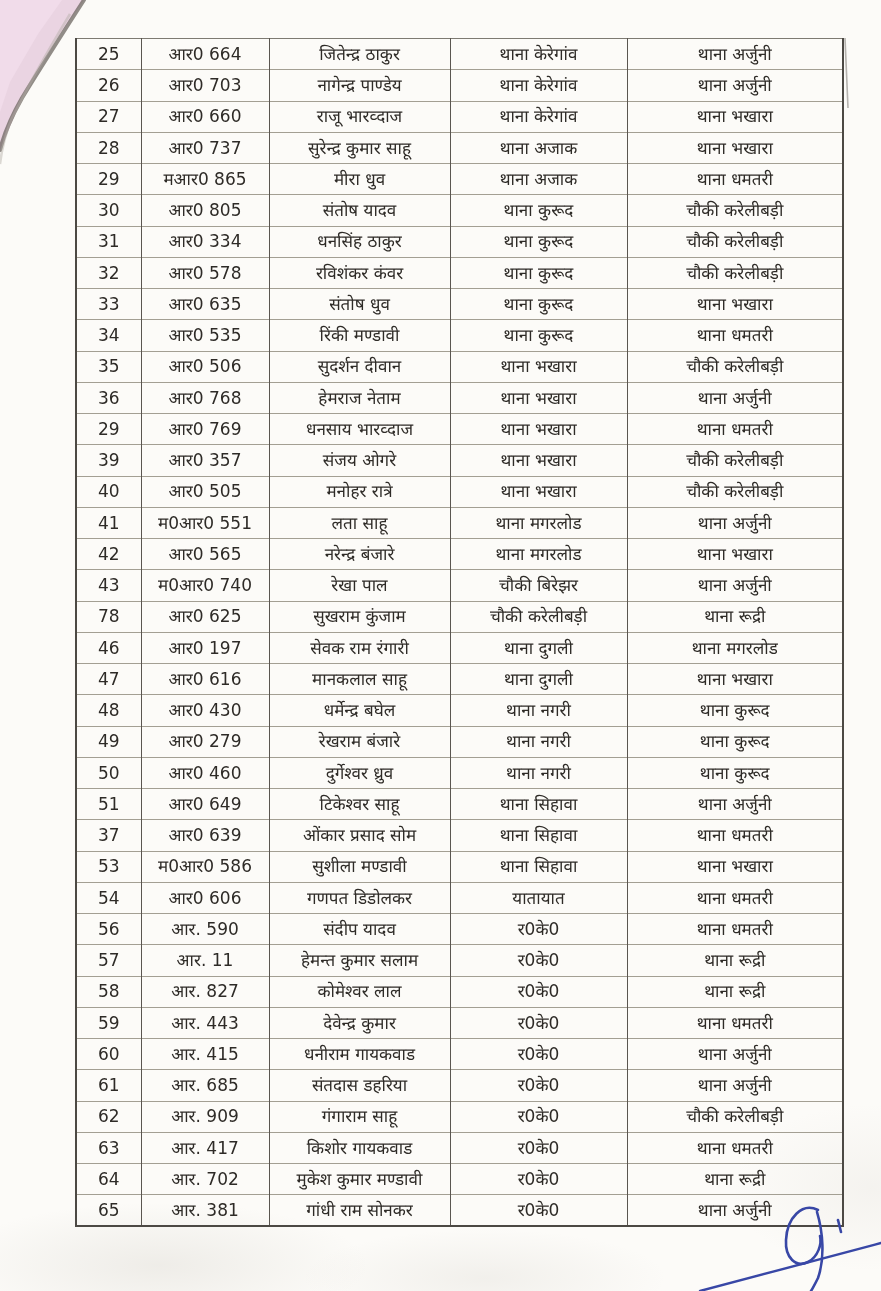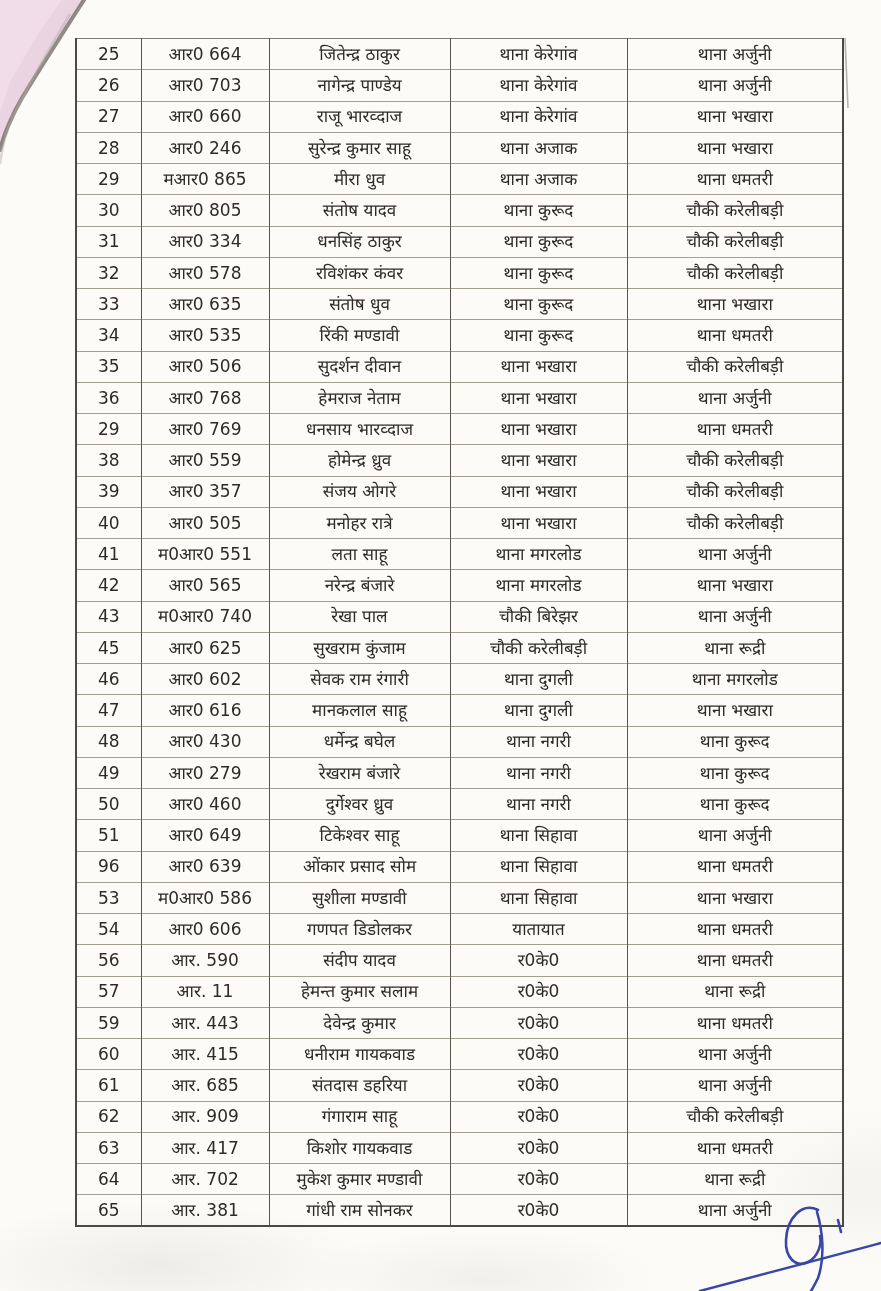--- a/index.html
+++ b/index.html
@@ -84,21 +84,21 @@
         </tr>
         <tr>
           <td class="c-sr">27</td>
           <td class="c-badge">आर0 660</td>
           <td class="c-name">राजू भारव्दाज</td>
           <td class="c-from">थाना केरेगांव</td>
           <td class="c-to">थाना भखारा</td>
         </tr>
         <tr>
           <td class="c-sr">28</td>
-          <td class="c-badge">आर0 246</td>
+          <td class="c-badge">आर0 737</td>
           <td class="c-name">सुरेन्द्र कुमार साहू</td>
           <td class="c-from">थाना अजाक</td>
           <td class="c-to">थाना भखारा</td>
         </tr>
         <tr>
           <td class="c-sr">29</td>
           <td class="c-badge">मआर0 865</td>
           <td class="c-name">मीरा धुव</td>
           <td class="c-from">थाना अजाक</td>
           <td class="c-to">थाना धमतरी</td>
@@ -153,27 +153,20 @@
           <td class="c-to">थाना अर्जुनी</td>
         </tr>
         <tr>
           <td class="c-sr">29</td>
           <td class="c-badge">आर0 769</td>
           <td class="c-name">धनसाय भारव्दाज</td>
           <td class="c-from">थाना भखारा</td>
           <td class="c-to">थाना धमतरी</td>
         </tr>
         <tr>
-          <td class="c-sr">38</td>
-          <td class="c-badge">आर0 559</td>
-          <td class="c-name">होमेन्द्र ध्रुव</td>
-          <td class="c-from">थाना भखारा</td>
-          <td class="c-to">चौकी करेलीबड़ी</td>
-        </tr>
-        <tr>
           <td class="c-sr">39</td>
           <td class="c-badge">आर0 357</td>
           <td class="c-name">संजय ओगरे</td>
           <td class="c-from">थाना भखारा</td>
           <td class="c-to">चौकी करेलीबड़ी</td>
         </tr>
         <tr>
           <td class="c-sr">40</td>
           <td class="c-badge">आर0 505</td>
           <td class="c-name">मनोहर रात्रे</td>
@@ -195,29 +188,29 @@
           <td class="c-to">थाना भखारा</td>
         </tr>
         <tr>
           <td class="c-sr">43</td>
           <td class="c-badge">म0आर0 740</td>
           <td class="c-name">रेखा पाल</td>
           <td class="c-from">चौकी बिरेझर</td>
           <td class="c-to">थाना अर्जुनी</td>
         </tr>
         <tr>
-          <td class="c-sr">45</td>
+          <td class="c-sr">78</td>
           <td class="c-badge">आर0 625</td>
           <td class="c-name">सुखराम कुंजाम</td>
           <td class="c-from">चौकी करेलीबड़ी</td>
           <td class="c-to">थाना रूद्री</td>
         </tr>
         <tr>
           <td class="c-sr">46</td>
-          <td class="c-badge">आर0 602</td>
+          <td class="c-badge">आर0 197</td>
           <td class="c-name">सेवक राम रंगारी</td>
           <td class="c-from">थाना दुगली</td>
           <td class="c-to">थाना मगरलोड</td>
         </tr>
         <tr>
           <td class="c-sr">47</td>
           <td class="c-badge">आर0 616</td>
           <td class="c-name">मानकलाल साहू</td>
           <td class="c-from">थाना दुगली</td>
           <td class="c-to">थाना भखारा</td>
@@ -244,21 +237,21 @@
           <td class="c-to">थाना कुरूद</td>
         </tr>
         <tr>
           <td class="c-sr">51</td>
           <td class="c-badge">आर0 649</td>
           <td class="c-name">टिकेश्वर साहू</td>
           <td class="c-from">थाना सिहावा</td>
           <td class="c-to">थाना अर्जुनी</td>
         </tr>
         <tr>
-          <td class="c-sr">96</td>
+          <td class="c-sr">37</td>
           <td class="c-badge">आर0 639</td>
           <td class="c-name">ओंकार प्रसाद सोम</td>
           <td class="c-from">थाना सिहावा</td>
           <td class="c-to">थाना धमतरी</td>
         </tr>
         <tr>
           <td class="c-sr">53</td>
           <td class="c-badge">म0आर0 586</td>
           <td class="c-name">सुशीला मण्डावी</td>
           <td class="c-from">थाना सिहावा</td>
@@ -275,20 +268,27 @@
           <td class="c-sr">56</td>
           <td class="c-badge">आर. 590</td>
           <td class="c-name">संदीप यादव</td>
           <td class="c-from">र0के0</td>
           <td class="c-to">थाना धमतरी</td>
         </tr>
         <tr>
           <td class="c-sr">57</td>
           <td class="c-badge">आर. 11</td>
           <td class="c-name">हेमन्त कुमार सलाम</td>
+          <td class="c-from">र0के0</td>
+          <td class="c-to">थाना रूद्री</td>
+        </tr>
+        <tr>
+          <td class="c-sr">58</td>
+          <td class="c-badge">आर. 827</td>
+          <td class="c-name">कोमेश्वर लाल</td>
           <td class="c-from">र0के0</td>
           <td class="c-to">थाना रूद्री</td>
         </tr>
         <tr>
           <td class="c-sr">59</td>
           <td class="c-badge">आर. 443</td>
           <td class="c-name">देवेन्द्र कुमार</td>
           <td class="c-from">र0के0</td>
           <td class="c-to">थाना धमतरी</td>
         </tr>

